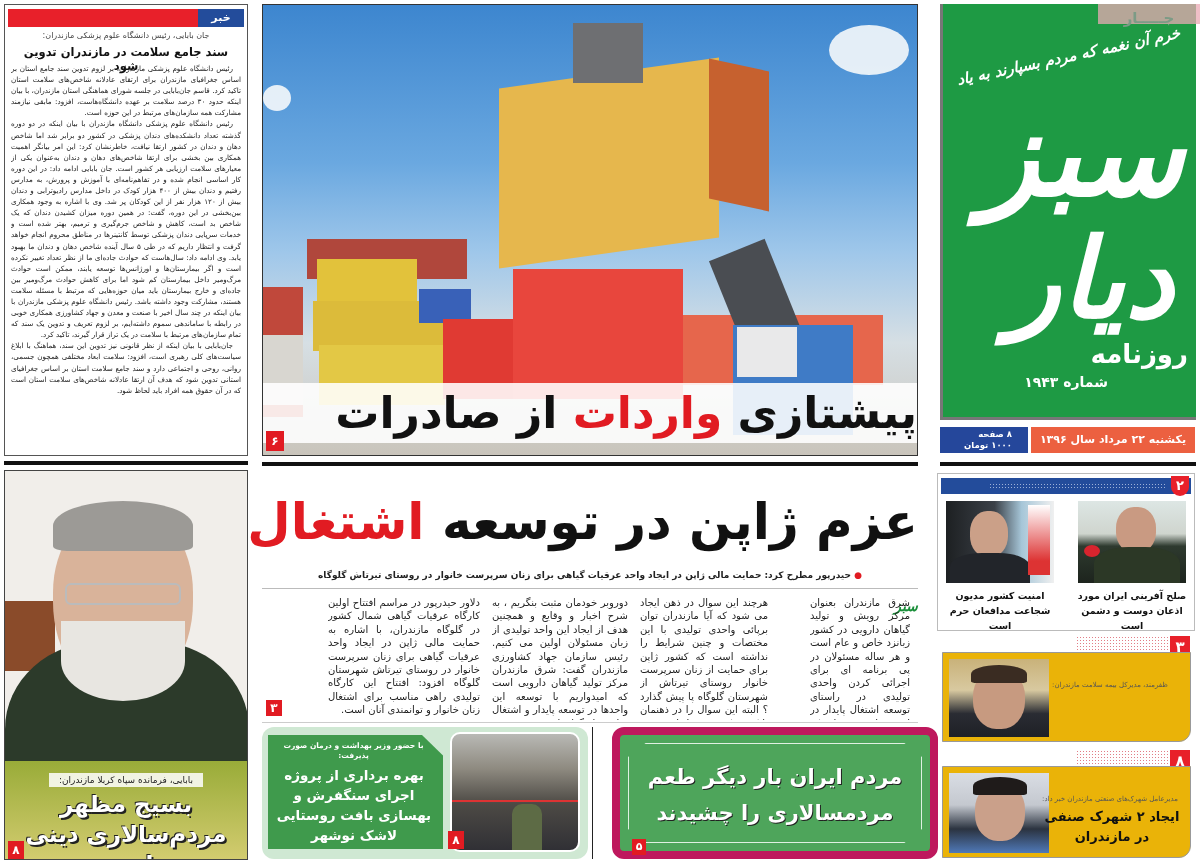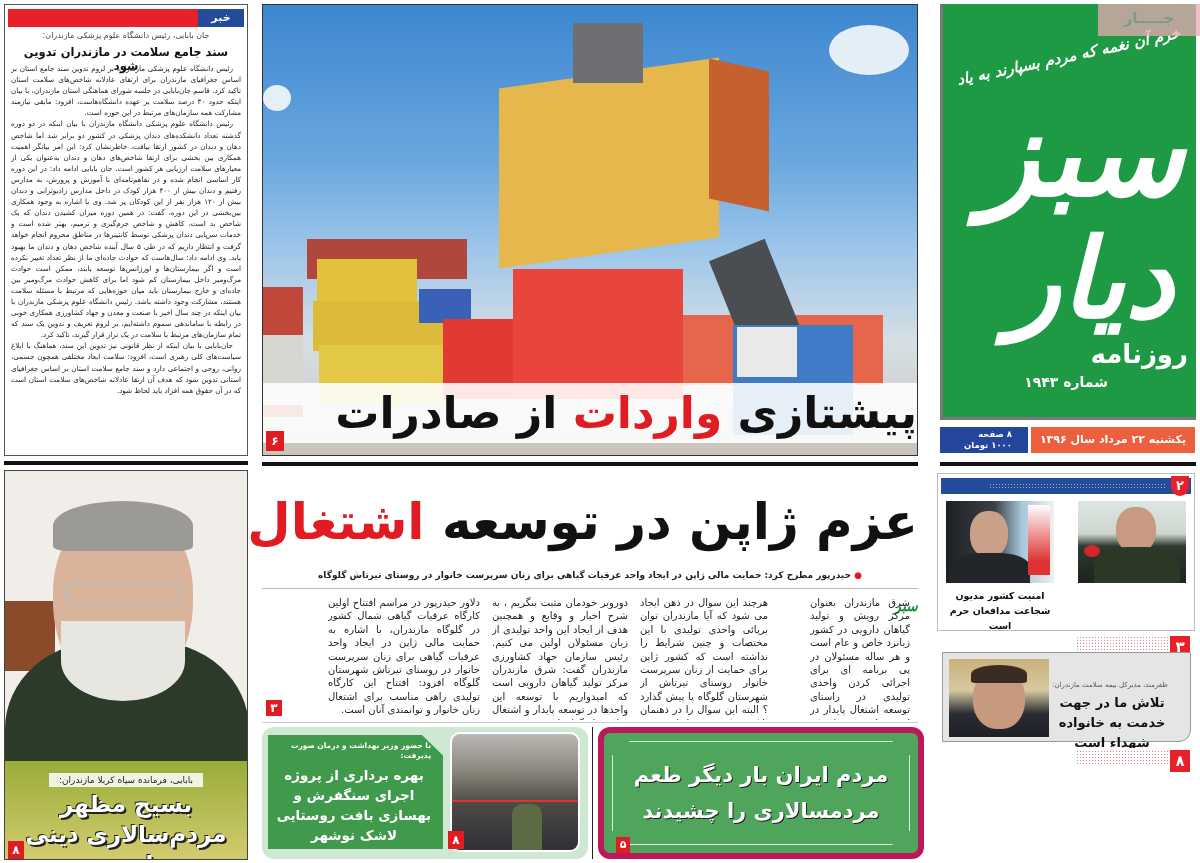--- a/index.html
+++ b/index.html
@@ -40,62 +40,62 @@
   #col-2 { right: 432px; width: 128px; }
   #col-3 { right: 572px; width: 136px; }
   #col-4 { right: 720px; width: 152px; }
   #sabz-logo-mini { right: 282px; top: 598px; width: 24px; height: 30px; color: #1a8f3a; font-size: 14px; font-weight: bold; font-style: italic; text-align: center; }
   #main-footer-rule { left: 262px; top: 722px; width: 656px; height: 1px; background: #ccc; }
 
   
   #box-rural { left: 262px; top: 727px; width: 326px; height: 132px; background: #cfe8d3; border-radius: 12px; }
   #box-rural .photo { position: absolute; right: 8px; top: 5px; width: 130px; height: 120px; border-radius: 10px; overflow: hidden; background: linear-gradient(180deg, #b9b9b5 0%, #8e8a80 30%, #4d4a45 60%, #303035 100%); border: 2px solid #fff; }
   #box-rural .label { position: absolute; left: 6px; top: 8px; width: 175px; height: 114px; background: #3f9a4c; clip-path: polygon(0 0, 88% 0, 100% 18%, 100% 100%, 0 100%); }
-  #box-rural .kicker { position: absolute; left: 14px; top: 14px; width: 155px; font-size: 7.5px; color: #fff; font-weight: bold; line-height: 10px; }
+  #box-rural .kicker { position: absolute; left: 14px; top: 14px; width: 155px; text-align: center; font-size: 7.5px; color: #fff; font-weight: bold; line-height: 10px; }
   #box-rural .title { position: absolute; left: 8px; top: 38px; width: 168px; text-align: center; font-size: 13.5px; color: #fff; font-weight: bold; line-height: 20px; }
 
-  #box-demo { left: 598px; top: 727px; width: 326px; height: 132px; background: #4ea55b; border-radius: 12px; border: 6px solid #be185d; }
+  #box-demo { left: 612px; top: 727px; width: 326px; height: 132px; background: #4ea55b; border-radius: 12px; border: 8px solid #be185d; }
   #box-demo .inner { position: absolute; left: 8px; top: 8px; right: 8px; bottom: 8px; border: 1px solid #e0f0e2; clip-path: polygon(6% 0, 94% 0, 100% 14%, 100% 86%, 94% 100%, 6% 100%, 0 86%, 0 14%); }
   #box-demo .title { position: absolute; left: 0; right: 0; top: 24px; text-align: center; font-size: 21px; font-weight: bold; color: #fff; line-height: 36px; text-shadow: 1px 1px 0 #222; }
   #vertical-sep { left: 592px; top: 727px; width: 1px; height: 132px; background: #222; }
 
   
   #portrait-box { left: 4px; top: 470px; width: 244px; height: 390px; border: 1px solid #444; overflow: hidden; background: #f1eeea; }
   .portrait-bg { position: absolute; }
   #portrait-kicker { position: absolute; left: 44px; right: 44px; top: 302px; height: 14px; background: rgba(255,255,255,0.85); font-size: 9px; color: #222; text-align: center; line-height: 14px; }
   #portrait-title { position: absolute; left: 0; right: 0; top: 318px; text-align: center; color: #fff; font-size: 23px; font-weight: bold; line-height: 30px; text-shadow: 2px 2px 0 #222, -1px -1px 0 #222; }
 
   
   #masthead { left: 940px; top: 4px; width: 256px; height: 416px; background: #1e9a44; border-left: 3px solid #777; border-bottom: 3px solid #777; overflow: hidden; }
   #mast-slogan { position: absolute; right: 18px; top: 20px; width: 230px; text-align: right; color: #fff; font-size: 15px; font-style: italic; font-weight: bold; transform: rotate(-12deg); transform-origin: right top; }
   #mast-name { position: absolute; right: 12px; top: 80px; font-size: 120px; line-height: 140px; color: #fff; font-weight: bold; font-style: italic; text-align: right; }
   #mast-name2 { position: absolute; right: 22px; top: 215px; font-size: 110px; line-height: 120px; color: #fff; font-weight: bold; font-style: italic; }
   #mast-type { position: absolute; right: 8px; top: 335px; font-size: 26px; font-weight: bold; color: #fff; }
   #mast-issue { position: absolute; right: 88px; top: 370px; font-size: 14px; color: #fff; font-weight: bold; }
-  #watermark { left: 1098px; top: 4px; width: 102px; height: 32px; background: rgba(234,170,180,0.75); color: #7c9b86; font-size: 15px; font-weight: bold; text-align: center; line-height: 28px; }
+  #watermark { left: 1098px; top: 4px; width: 102px; height: 20px; background: rgba(234,170,180,0.75); color: #7c9b86; font-size: 15px; font-weight: bold; text-align: center; line-height: 28px; }
 
   #date-bar { left: 1031px; top: 427px; width: 164px; height: 26px; background: #ec6040; color: #fff; font-size: 11px; text-align: center; line-height: 26px; font-weight: bold; }
   #price-bar { left: 940px; top: 427px; width: 88px; height: 26px; background: #25479b; color: #fff; font-size: 8.5px; line-height: 11px; padding: 2px 16px; font-weight: bold; }
   #right-rule { left: 940px; top: 462px; width: 256px; height: 4px; background: #111; }
 
   #box-pol { left: 937px; top: 473px; width: 258px; height: 158px; border: 1px solid #bbb; background: #fff; }
   #box-pol .bar { position: absolute; left: 3px; top: 4px; right: 3px; height: 16px; background: #234c9b; }
   #box-pol .bar .dots { position: absolute; left: 48px; right: 26px; top: 5px; height: 6px; background-image: radial-gradient(#9db1d8 1px, transparent 1px); background-size: 3px 3px; }
   #box-pol .num { position: absolute; right: 5px; top: 2px; width: 18px; height: 20px; background: #e8202a; border-radius: 0 0 9px 9px; color: #fff; font-size: 13px; text-align: center; font-weight: bold; line-height: 20px; }
   .pol-photo { position: absolute; top: 27px; width: 108px; height: 82px; overflow: hidden; }
   #pol-photo-a { right: 8px; background: linear-gradient(180deg, #dde6e4 0%, #cfd5ce 40%, #2e3a2f 55%, #1d241d 100%); }
   #pol-photo-b { left: 8px; background: linear-gradient(90deg, #1d2022 0%, #3b4047 45%, #a6c6d8 70%, #f0f0f0 100%); }
   .pol-cap { position: absolute; top: 114px; width: 118px; text-align: center; font-size: 9.5px; font-weight: bold; line-height: 15px; color: #111; }
   #pol-cap-a { right: 3px; }
   #pol-cap-b { left: 3px; }
 
   .side-story { position: absolute; left: 938px; width: 258px; background: #fff; }
   .side-story .dots-bar { position: absolute; right: 28px; top: 2px; width: 92px; height: 14px; background-image: radial-gradient(#e27d86 1px, transparent 1px); background-size: 3px 3px; }
   .side-story .num { position: absolute; right: 6px; top: 2px; width: 20px; height: 22px; background: #e8202a; color: #fff; font-size: 15px; font-weight: bold; text-align: center; line-height: 22px; }
-  .side-story .card { position: absolute; left: 4px; right: 5px; top: 18px; bottom: 4px; background: #e5e5e5; border: 1px solid #999; border-radius: 0 0 12px 0; }
+  .side-story .card { position: absolute; left: 4px; right: 5px; top: 18px; bottom: 4px; background: #eab308; border: 1px solid #999; border-radius: 0 0 12px 0; }
   .side-story .photo { position: absolute; left: 6px; top: 6px; width: 100px; bottom: 4px; overflow: hidden; }
   .side-story .kicker { position: absolute; right: 10px; top: 28px; width: 140px; text-align: center; font-size: 7px; color: #555; }
   .side-story .title { position: absolute; right: 8px; top: 40px; width: 140px; text-align: center; font-size: 13px; font-weight: bold; line-height: 20px; color: #111; }
   #story-3 { top: 634px; height: 112px; }
   #story-8 { top: 748px; height: 114px; }
 </style>
 </head>
 <body>
 
 <div id="news-box" class="abs">
@@ -213,32 +213,40 @@
   <div id="pol-photo-a" class="pol-photo">
     <div style="position:absolute;left:38px;top:6px;width:40px;height:46px;background:#c99a82;border-radius:45%;"></div>
     <div style="position:absolute;left:16px;top:46px;width:86px;height:40px;background:#2c3826;border-radius:40% 40% 0 0;"></div>
     <div style="position:absolute;left:6px;top:44px;width:16px;height:12px;background:#d8242e;border-radius:50%;"></div>
   </div>
   <div id="pol-photo-b" class="pol-photo">
     <div style="position:absolute;left:24px;top:10px;width:38px;height:46px;background:#cba088;border-radius:45%;"></div>
     <div style="position:absolute;left:4px;top:52px;width:80px;height:34px;background:#22252a;border-radius:40% 40% 0 0;"></div>
     <div style="position:absolute;right:4px;top:4px;width:22px;height:70px;background:linear-gradient(180deg,#ffffff,#d33 80%);"></div>
   </div>
+  <div id="pol-cap-a" class="pol-cap">صلح آفرینی ایران مورد اذعان دوست و دشمن است</div>
   <div id="pol-cap-b" class="pol-cap">امنیت کشور مدیون شجاعت مدافعان حرم است</div>
 </div>
 
 <div id="story-3" class="side-story">
   <div class="dots-bar"></div>
   <div class="num">۳</div>
   <div class="card">
     <div class="photo" style="background:linear-gradient(180deg,#c9b27a 0%,#d8c9a0 40%,#2a2c33 70%,#1e2026 100%);">
       <div style="position:absolute;left:24px;top:10px;width:52px;height:60px;background:#c79a80;border-radius:45%;"></div>
       <div style="position:absolute;left:22px;top:6px;width:56px;height:18px;background:#3a2c22;border-radius:50% 50% 10% 10%;"></div>
     </div>
     <div class="kicker">ظفرمند، مدیرکل بیمه سلامت مازندران:</div>
-    <div class="title">تلاش ما در جهت خدمت به خانواده شهداء است</div>
   </div>
 </div>
 
 <div id="story-8" class="side-story">
   <div class="dots-bar"></div>
   <div class="num">۸</div>
+  <div class="card">
+    <div class="photo" style="background:linear-gradient(180deg,#d9dde4 0%,#c4c8cf 40%,#2b3340 70%,#4f79b8 100%);">
+      <div style="position:absolute;left:26px;top:10px;width:50px;height:58px;background:#caa08a;border-radius:45%;"></div>
+      <div style="position:absolute;left:24px;top:4px;width:54px;height:18px;background:#1f1b1a;border-radius:50% 50% 10% 10%;"></div>
+    </div>
+    <div class="kicker">مدیرعامل شهرک‌های صنعتی مازندران خبر داد:</div>
+    <div class="title">ایجاد ۲ شهرک صنفی در مازندران</div>
+  </div>
 </div>
 
 </body></html>

